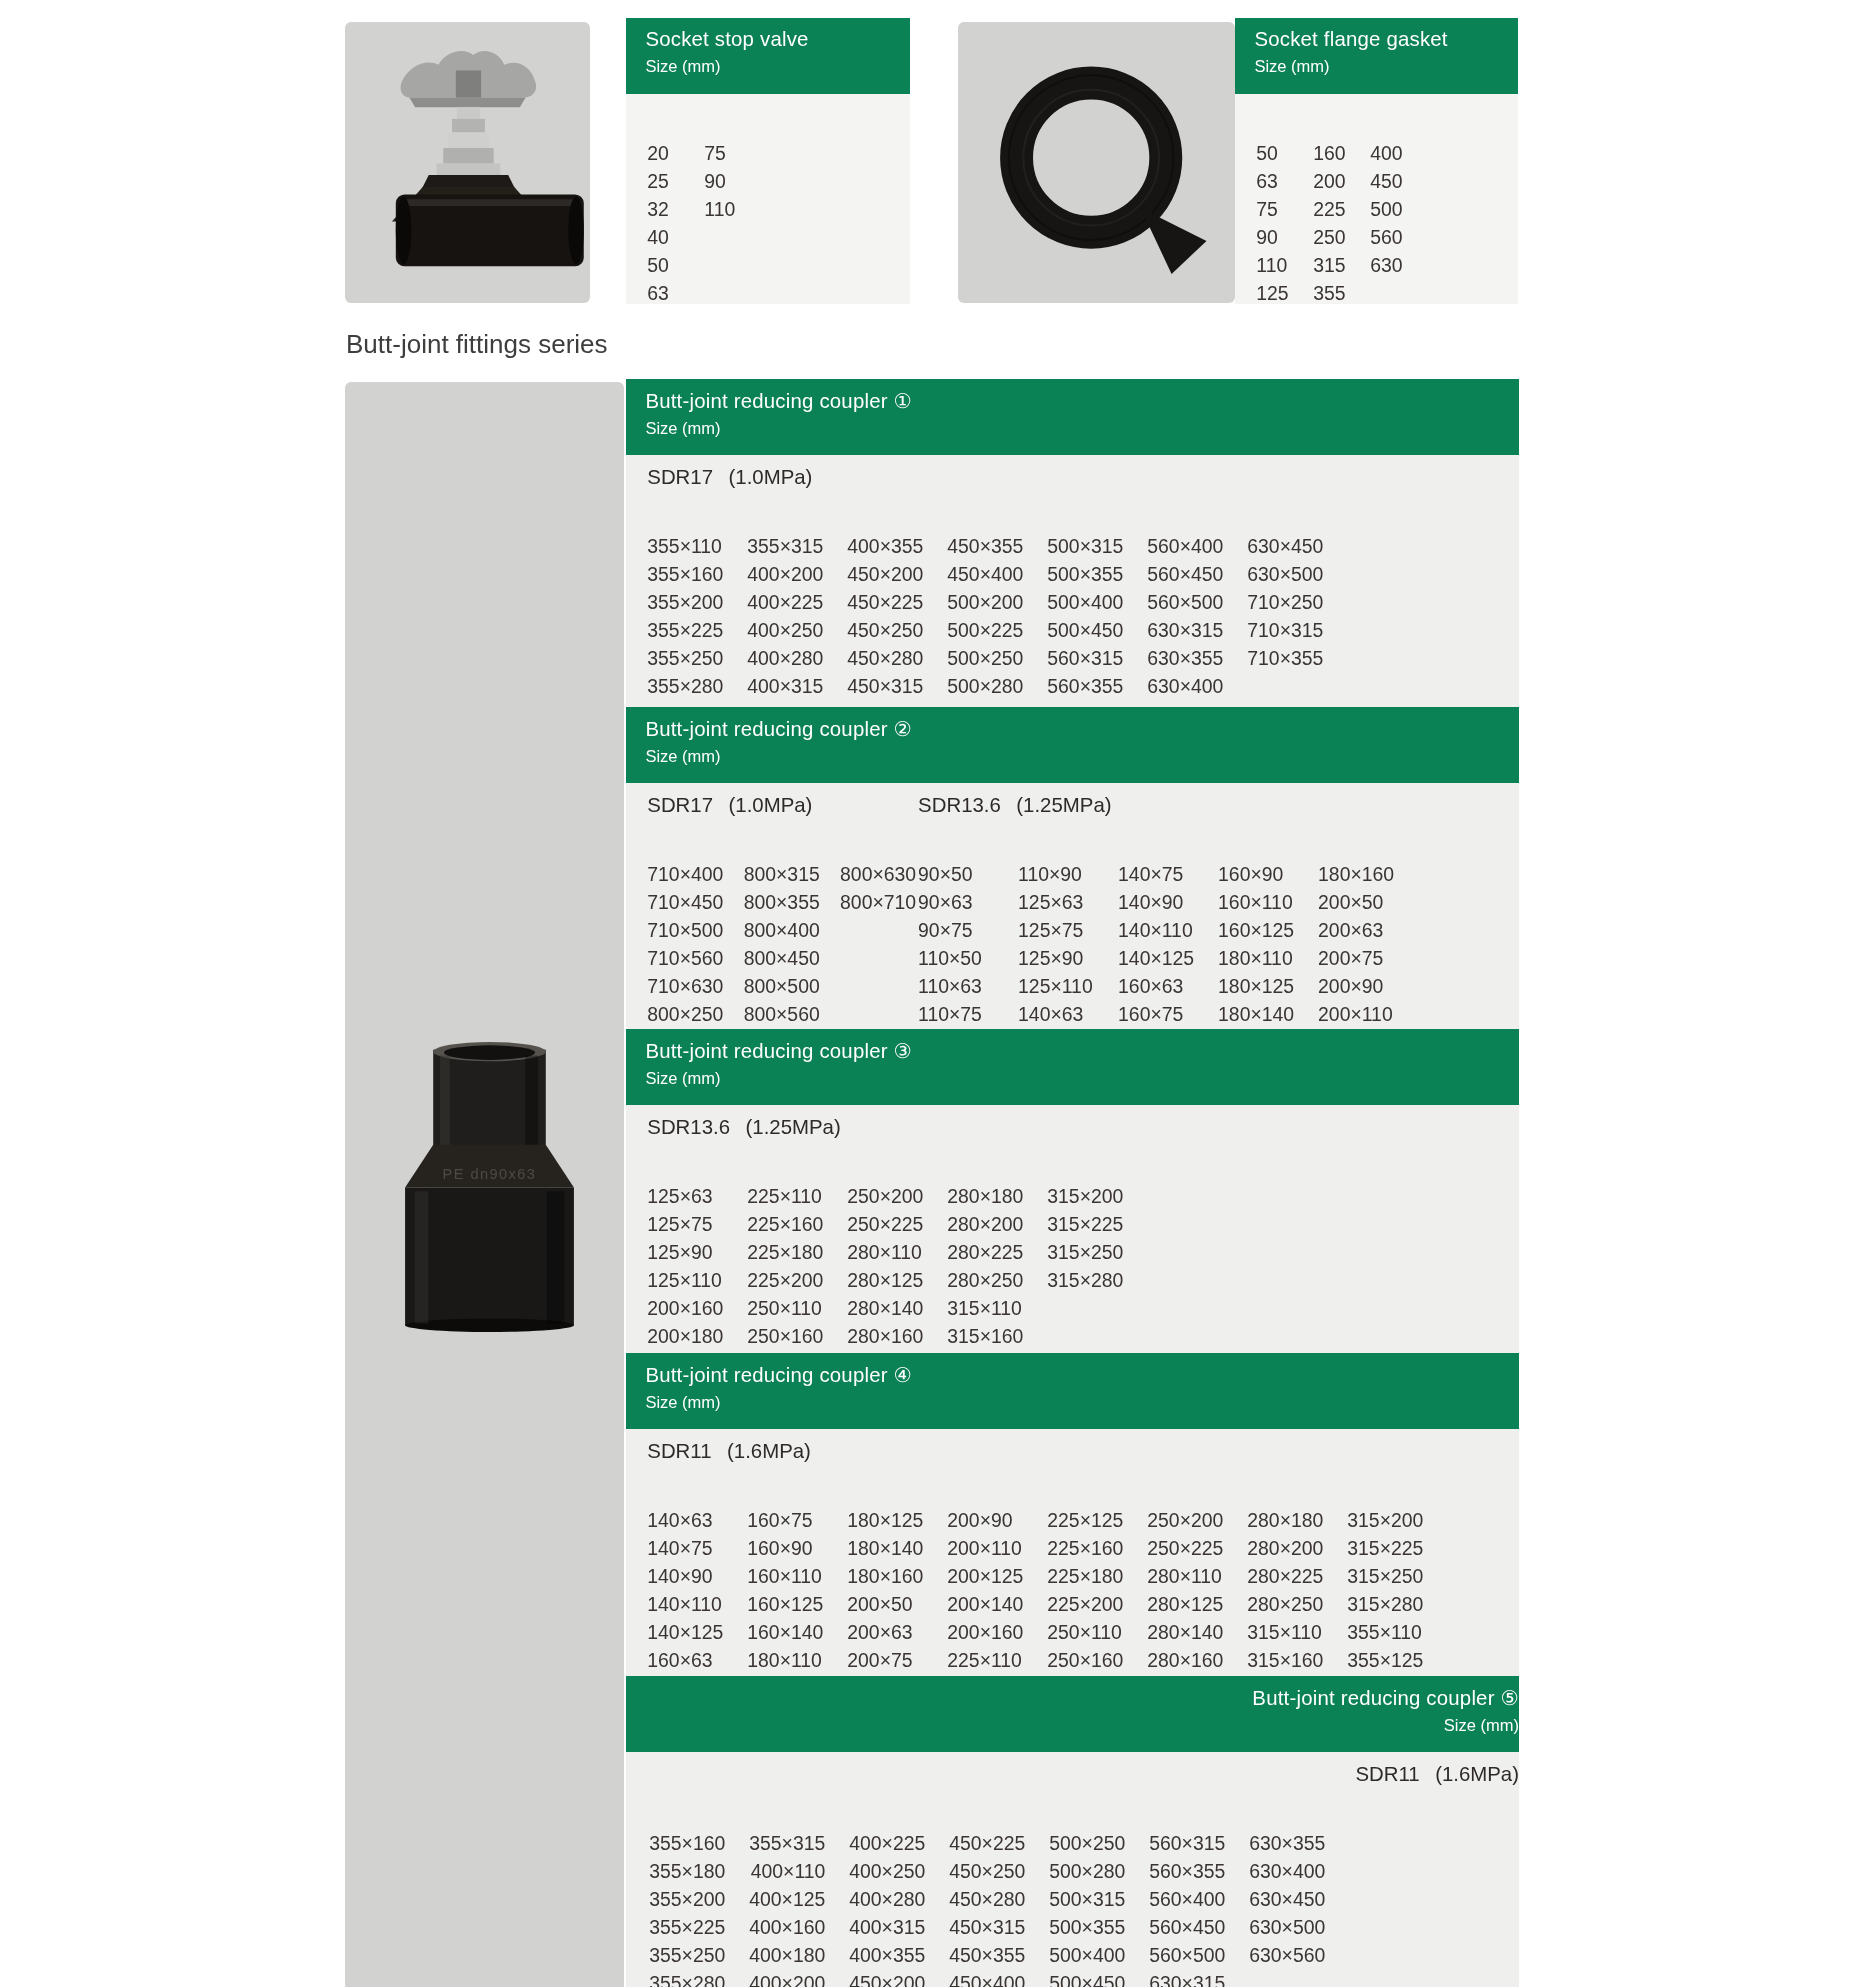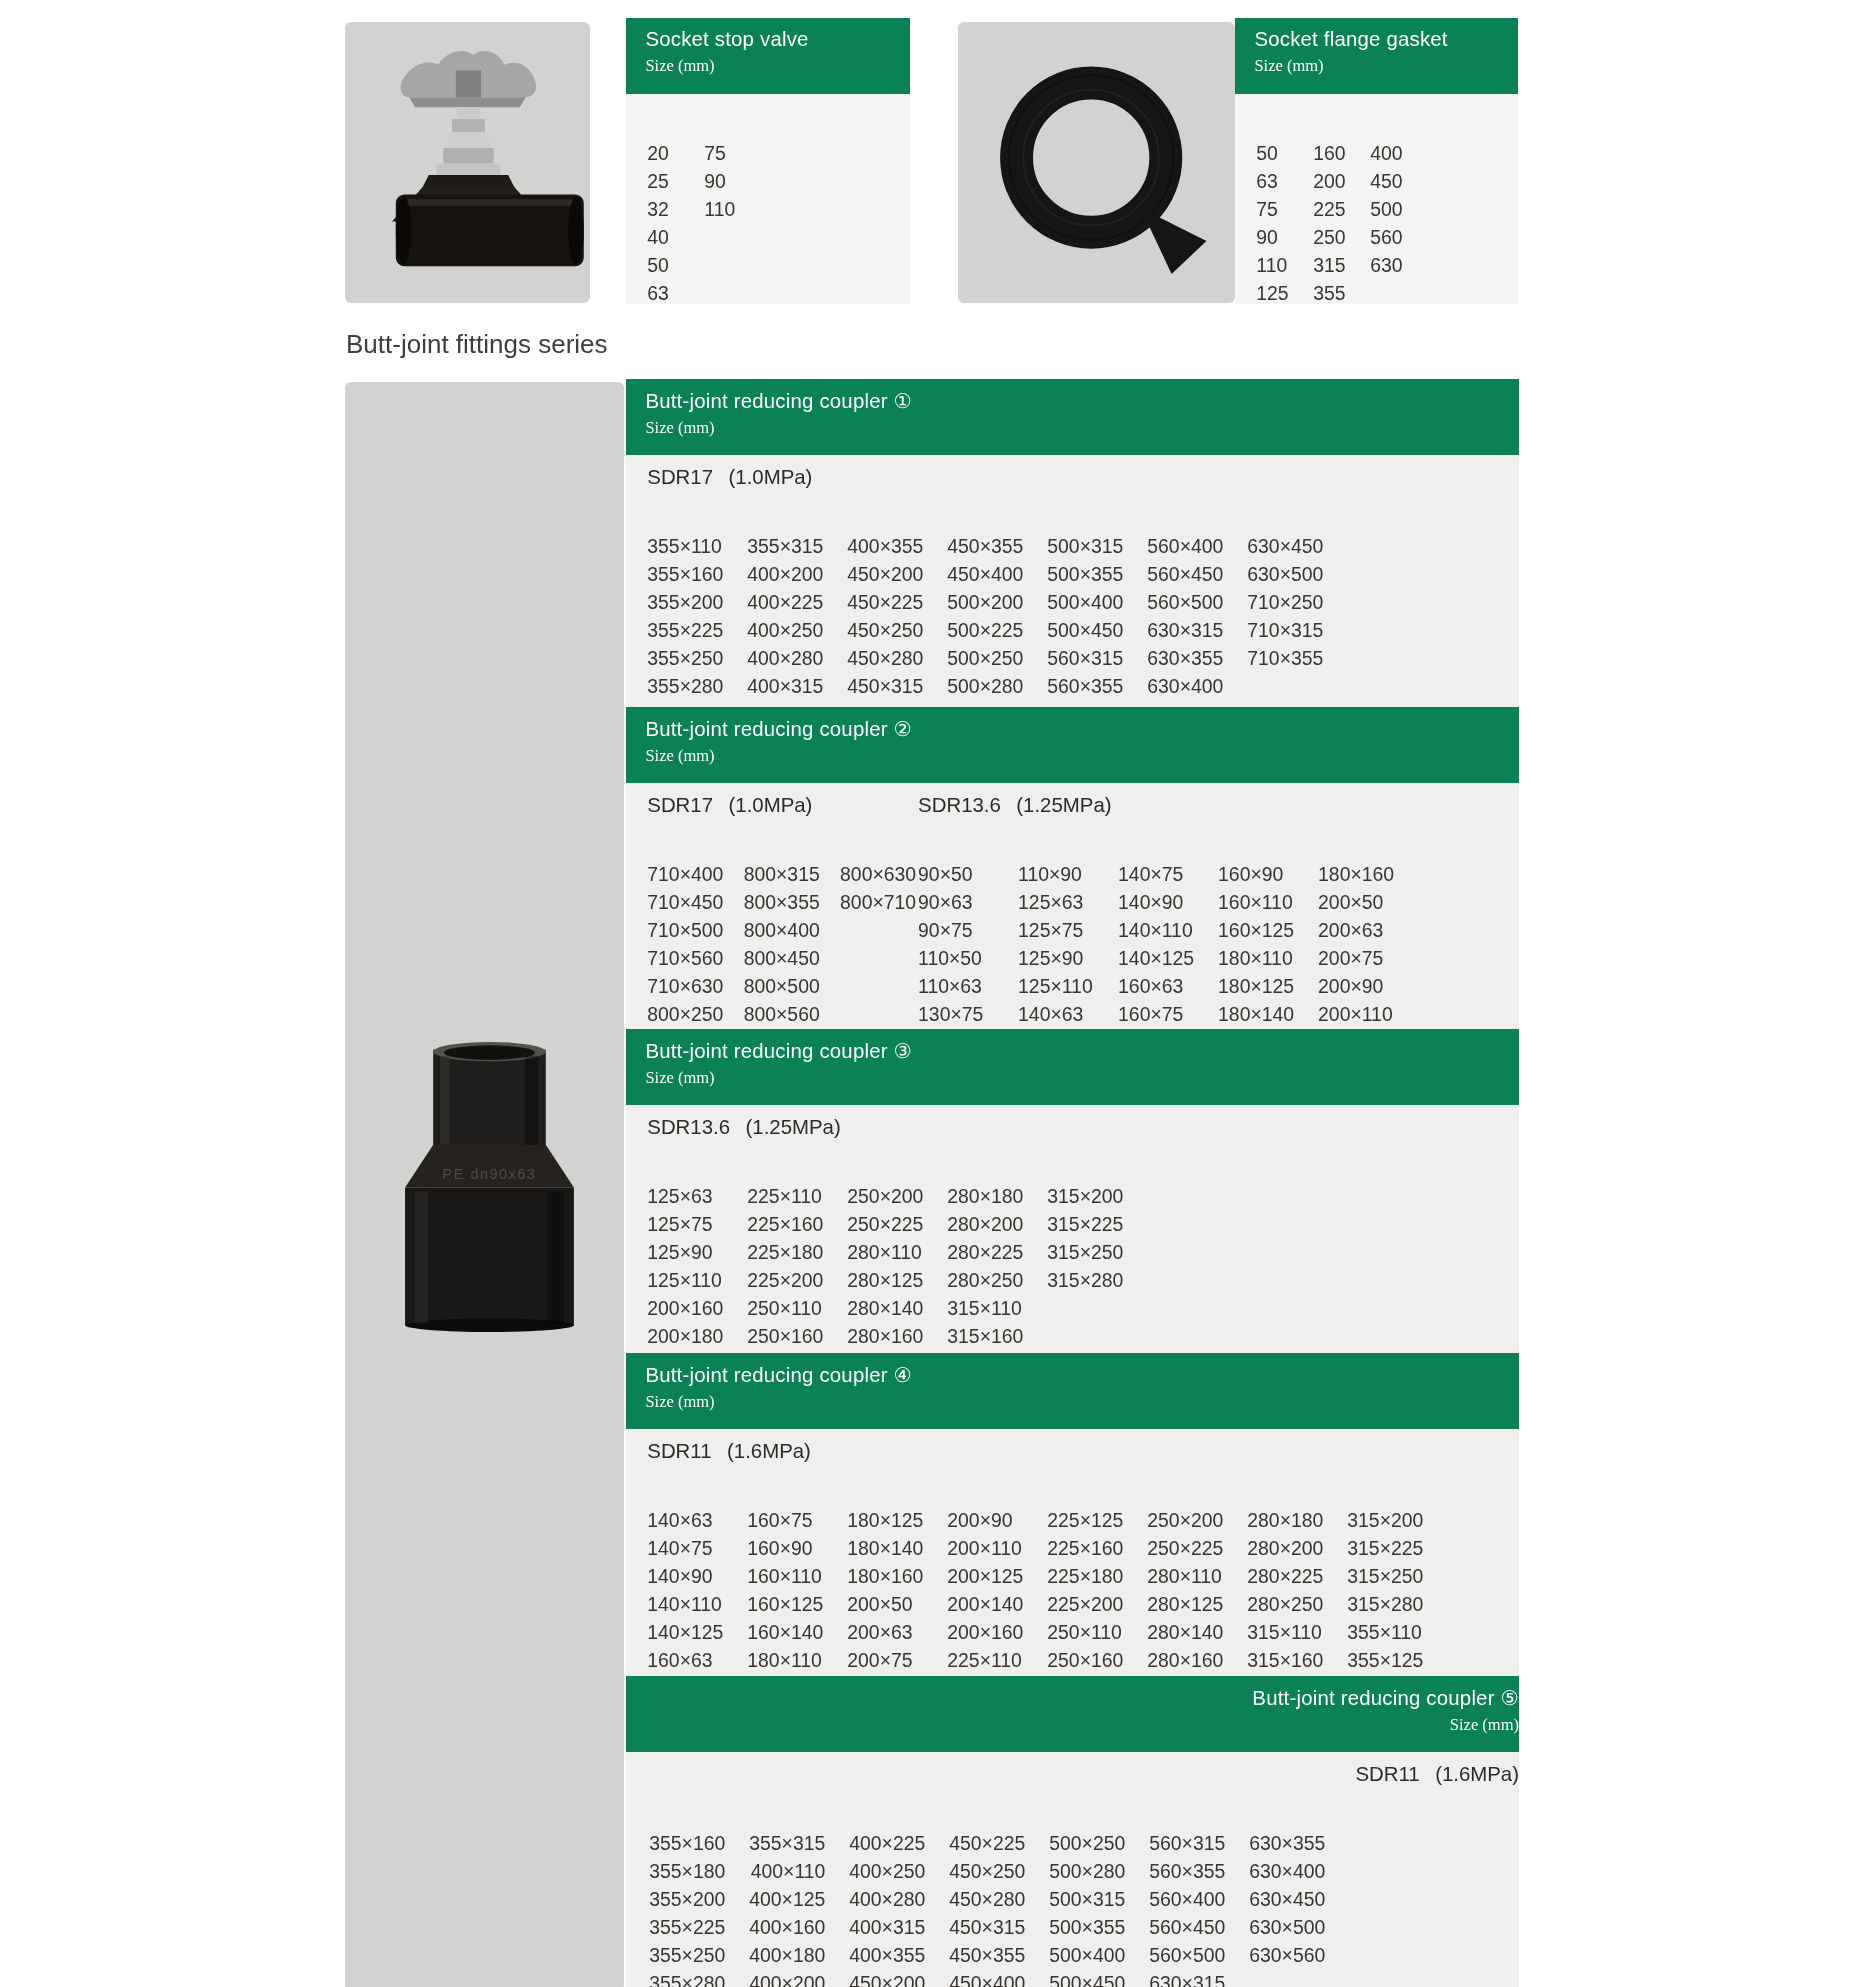--- a/index.html
+++ b/index.html
@@ -8,21 +8,21 @@
     font-family:"Liberation Sans", sans-serif;color:#37322f;
     -webkit-font-smoothing:antialiased;
   }
   .abs{position:absolute;}
   
   .panel{background:#d2d2d1;margin:4px;overflow:hidden;border-radius:6px;}
   .panel svg{display:block;}
   
   .ghead{background:#0b8156;color:#ffffff;height:76px;box-sizing:border-box;padding:9.7px 0 0 19.4px;}
   .gtitle{font-size:20.4px;line-height:25px;letter-spacing:0.2px;white-space:nowrap;}
-  .gsub{font-size:16.5px;line-height:20.4px;margin-top:3.9px;font-family:Liberation Serif, serif;}
+  .gsub{font-size:16.5px;line-height:20.4px;margin-top:3.9px;}
   .tbody{background:#efefee;box-sizing:border-box;padding:7.8px 0 0 21.3px;}
   .ptable .tbody{background:#f4f4f3;padding-top:13.6px;}
   .glabel{font-size:20.4px;line-height:29px;margin-bottom:7.8px;color:#2e2a28;white-space:nowrap;}
   .glabel .pressure{margin-left:15.5px;}
   .cols{display:flex;gap:22px;}
   .col{display:flex;flex-direction:column;margin-top:32px;}
   .cell{min-width:78px;height:28px;line-height:28px;font-size:19.4px;white-space:nowrap;color:#3a3533;}
   .narrow{gap:22px;}
   .narrow .cell{min-width:35px;}
   .groups{display:flex;gap:0;}
@@ -257,21 +257,21 @@
           <div class="glabel">
             <span>SDR13.6</span><span class="pressure">(1.25MPa)</span>
           </div>
           <div class="cols">
               <div class="col">
                 <div class="cell">90×50</div>
                 <div class="cell">90×63</div>
                 <div class="cell">90×75</div>
                 <div class="cell">110×50</div>
                 <div class="cell">110×63</div>
-                <div class="cell">130×75</div>
+                <div class="cell">110×75</div>
               </div>
               <div class="col">
                 <div class="cell">110×90</div>
                 <div class="cell">125×63</div>
                 <div class="cell">125×75</div>
                 <div class="cell">125×90</div>
                 <div class="cell">125×110</div>
                 <div class="cell">140×63</div>
               </div>
               <div class="col">

